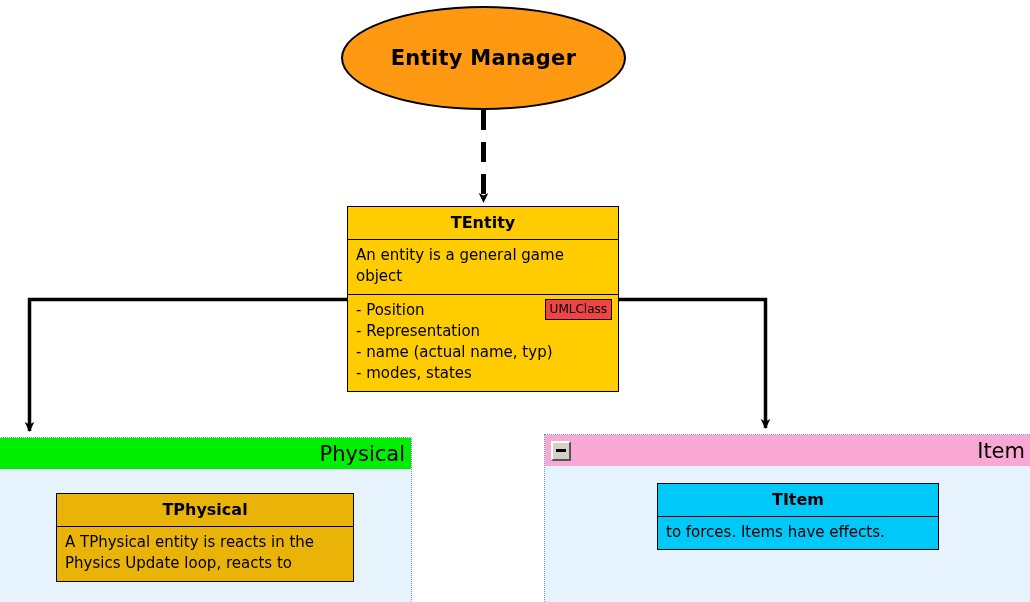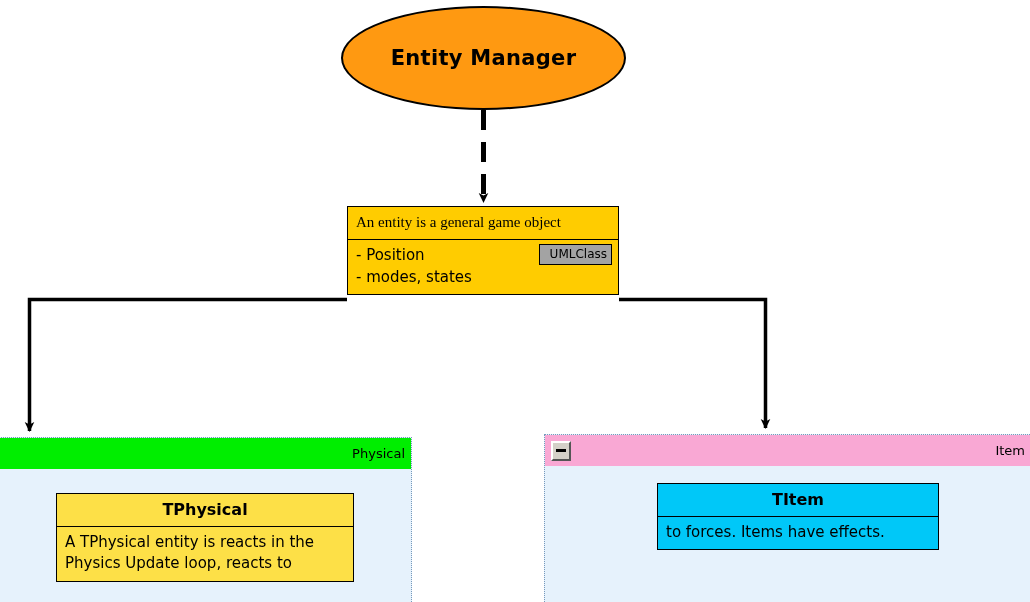--- a/index.html
+++ b/index.html
@@ -70,21 +70,20 @@
     box-sizing: border-box;
   }
   .uml-compartment {
     font-size: 15px;
     padding: 5px 8px 6px 8px;
     box-sizing: border-box;
     line-height: 1.42;
   }
   .uml-compartment.bordered {
     border-bottom: 1.5px solid #000000;
-    font-family: Liberation Serif, serif;
   }
   .uml-attrs {
     position: relative;
   }
   .uml-attrs div {
     white-space: nowrap;
   }
 
   
   #tentity {
@@ -92,43 +91,43 @@
     top: 206px;
     width: 272px;
     background: #FFCC00;
   }
   #tentity .uml-title { font-size: 16px; }
 
   .stereotype-tag {
     position: absolute;
     right: 6px;
     top: 4px;
-    background: #a3a3a3;
+    background: #ef4444;
     border: 1px solid #000000;
     font-size: 12px;
     line-height: 1;
-    padding: 3px 4px 4px 10px;
+    padding: 3px 4px 4px 4px;
     white-space: nowrap;
   }
 
   
   .package {
     position: absolute;
     box-sizing: border-box;
     border: 1px dotted #7799bb;
     background: #E6F2FC;
   }
   .package-header {
     box-sizing: border-box;
     height: 31px;
     display: flex;
     align-items: center;
     justify-content: flex-end;
     padding: 12px 6px;
-    font-size: 13px;
+    font-size: 21px;
     white-space: nowrap;
   }
   .package-body {
     position: relative;
     box-sizing: border-box;
   }
 
   
   #pkg-physical {
     left: -2px;
@@ -171,21 +170,21 @@
     height: 3px;
     background: #000000;
   }
   .package-title { flex: 0 0 auto; }
 
   
   #tphysical {
     left: 55px;
     top: 492px;
     width: 298px;
-    background: #fde047;
+    background: #eab308;
   }
 
   
   #titem {
     left: 657px;
     top: 482px;
     width: 282px;
     background: #00C8F8;
   }
 </style>
@@ -206,23 +205,26 @@
     <polyline points="347,299.5 29.5,299.5 29.5,431" fill="none" stroke="#000000" stroke-width="3.5" marker-end="url(#arrowFilled)"></polyline>
 
     <polyline points="619,299.5 765.5,299.5 765.5,428" fill="none" stroke="#000000" stroke-width="3.5" marker-end="url(#arrowFilled)"></polyline>
   </svg>
 
   <div class="ellipse-node">
     <span class="ellipse-label">Entity Manager</span>
   </div>
 
   <div class="uml-class" id="tentity">
+    <div class="uml-title">TEntity</div>
     <div class="uml-compartment bordered">An entity is a general game object</div>
     <div class="uml-compartment uml-attrs">
       <div>- Position</div>
+      <div>- Representation</div>
+      <div>- name (actual name, typ)</div>
       <div>- modes, states</div>
       <div class="stereotype-tag">UMLClass</div>
     </div>
   </div>
 
   <div class="package" id="pkg-physical">
     <div class="package-header">
       <span class="package-title">Physical</span>
     </div>
     <div class="package-body">

